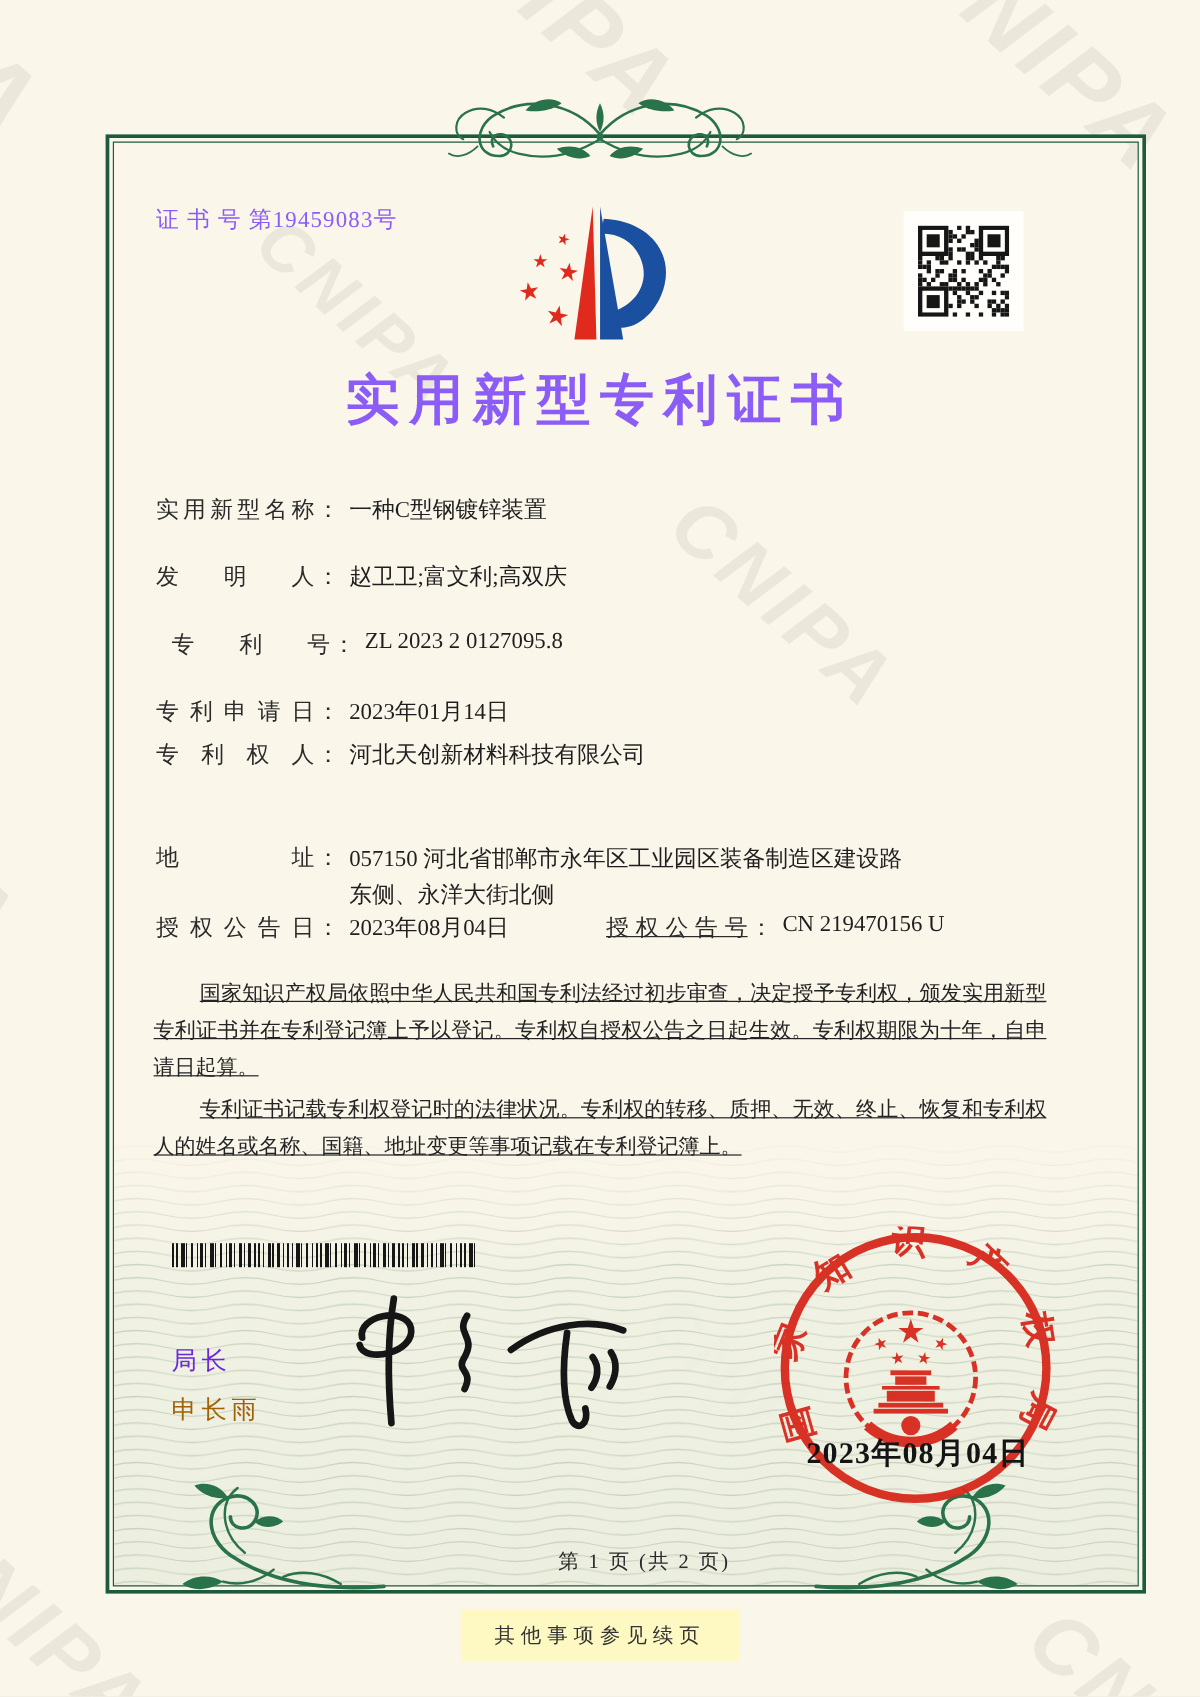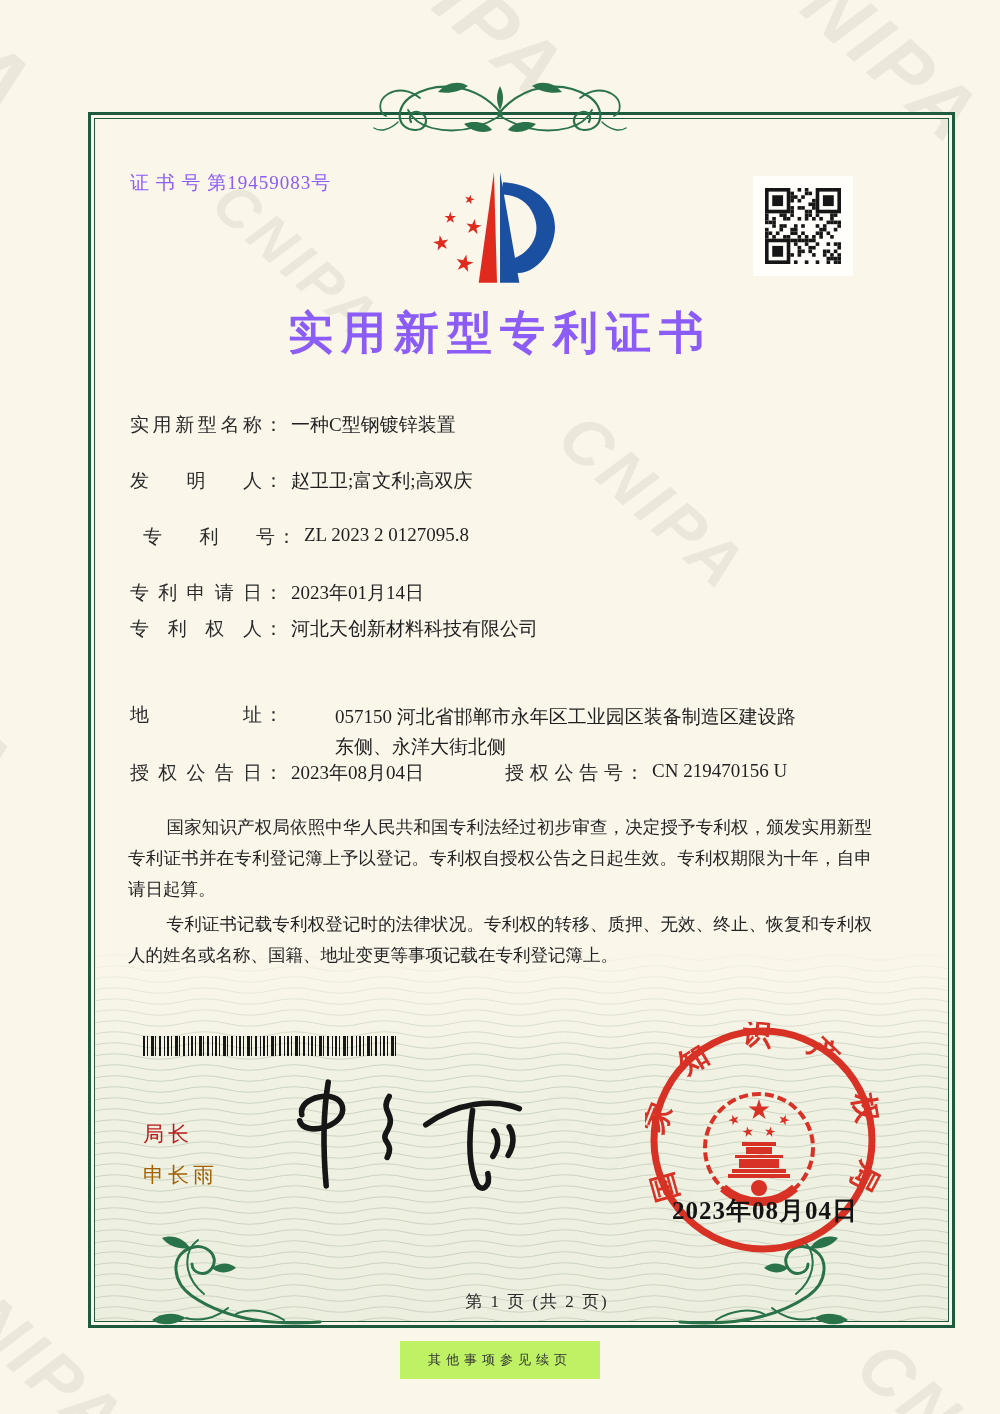--- a/index.html
+++ b/index.html
@@ -38,48 +38,48 @@
   .qrbox{position:absolute;left:753px;top:176px;width:100px;height:100px;background:#fffefb;z-index:5;
          display:flex;align-items:center;justify-content:center;}
   .doc-title{position:absolute;left:0;top:303px;width:100%;text-align:center;font-size:45px;font-weight:700;
          letter-spacing:8px;color:#8b5cf6;z-index:5;}
   
   .frow{position:absolute;left:130px;font-size:19px;z-index:5;white-space:nowrap;}
   .lbl{display:inline-block;width:132px;text-align:justify;text-align-last:justify;vertical-align:top;color:#2b2b2b;}
   .cln{display:inline-block;margin:0 8px 0 2px;vertical-align:top;color:#2b2b2b;}
   .val{display:inline-block;vertical-align:top;color:#1f1f1f;}
   .r1{top:412px;} .r2{top:468px;} .r3{top:524px;margin-left:13px;} .r4{top:580px;} .r5{top:616px;}
-  .r6{top:702px;} .r6 .val{white-space:normal;width:478px;line-height:30px;margin-left:44px;}
+  .r6{top:702px;} .r6 .val{white-space:normal;width:478px;line-height:30px;}
   .r7{top:760px;}
   .grant2{position:absolute;left:375px;top:0;}
-  .grant2 .lbl{width:118px;}
+  .grant2 .lbl{width:118px;text-decoration:underline;}
   
   .body-text{position:absolute;left:128px;top:812px;width:744px;z-index:5;}
-  .body-text p{margin:0 0 4px 0;font-size:17.5px;line-height:31px;text-indent:2.2em;color:#242424;text-align:justify;}
+  .body-text p{margin:0 0 4px 0;font-size:17.5px;line-height:31px;text-indent:2.2em;color:#242424;text-align:justify;text-decoration:underline;}
   
   .barcode{position:absolute;left:143px;top:1036px;width:253px;height:20px;z-index:5;
     background:repeating-linear-gradient(90deg,
       #161616 0 2px,transparent 2px 4px,
       #161616 4px 5px,transparent 5px 8px,
       #161616 8px 11px,transparent 11px 12px,
       #161616 12px 13px,transparent 13px 16px,
       #161616 16px 18px,transparent 18px 21px,
       #161616 21px 22px,transparent 22px 24px);}
   .signer-title{position:absolute;left:143px;top:1120px;font:500 21px "Liberation Sans","DejaVu Sans",sans-serif;
-      letter-spacing:4px;color:#b91c1c;z-index:5;}
+      letter-spacing:4px;color:#6d28d9;z-index:5;}
   .signer-name{position:absolute;left:143px;top:1161px;font:500 21px "Liberation Sans","DejaVu Sans",sans-serif;
       letter-spacing:4px;color:#a16207;z-index:5;}
   .sig{position:absolute;left:285px;top:1072px;z-index:6;}
   .seal{position:absolute;left:645px;top:1022px;z-index:6;opacity:.95;}
   .seal-date{position:absolute;left:653px;top:1194px;width:224px;text-align:center;font-size:25px;font-weight:700;
       color:#141414;letter-spacing:1px;z-index:7;}
   .page-info{position:absolute;left:0;top:1290px;width:100%;text-align:center;font-size:17px;letter-spacing:2px;
       color:#2a2a2a;z-index:5;margin-left:37px;}
-  .footer-note{position:absolute;left:50%;top:1341px;transform:translateX(-50%);background:#bef264;
-      padding:10px 28px;font-size:13px;letter-spacing:5px;color:#333;z-index:5;white-space:nowrap;}
+  .footer-note{position:absolute;left:50%;top:1341px;transform:translateX(-50%);background:#fef9c3;
+      padding:10px 28px;font-size:17px;letter-spacing:5px;color:#333;z-index:5;white-space:nowrap;}
 </style>
 </head>
 <body>
 
 <div id="page">
 
   <div class="wm wm1">CNIPA</div>
   <div class="wm wm2">CNIPA</div>
   <div class="wm wm3">CNIPA</div>
   <div class="wm wm4">CNIPA</div>

